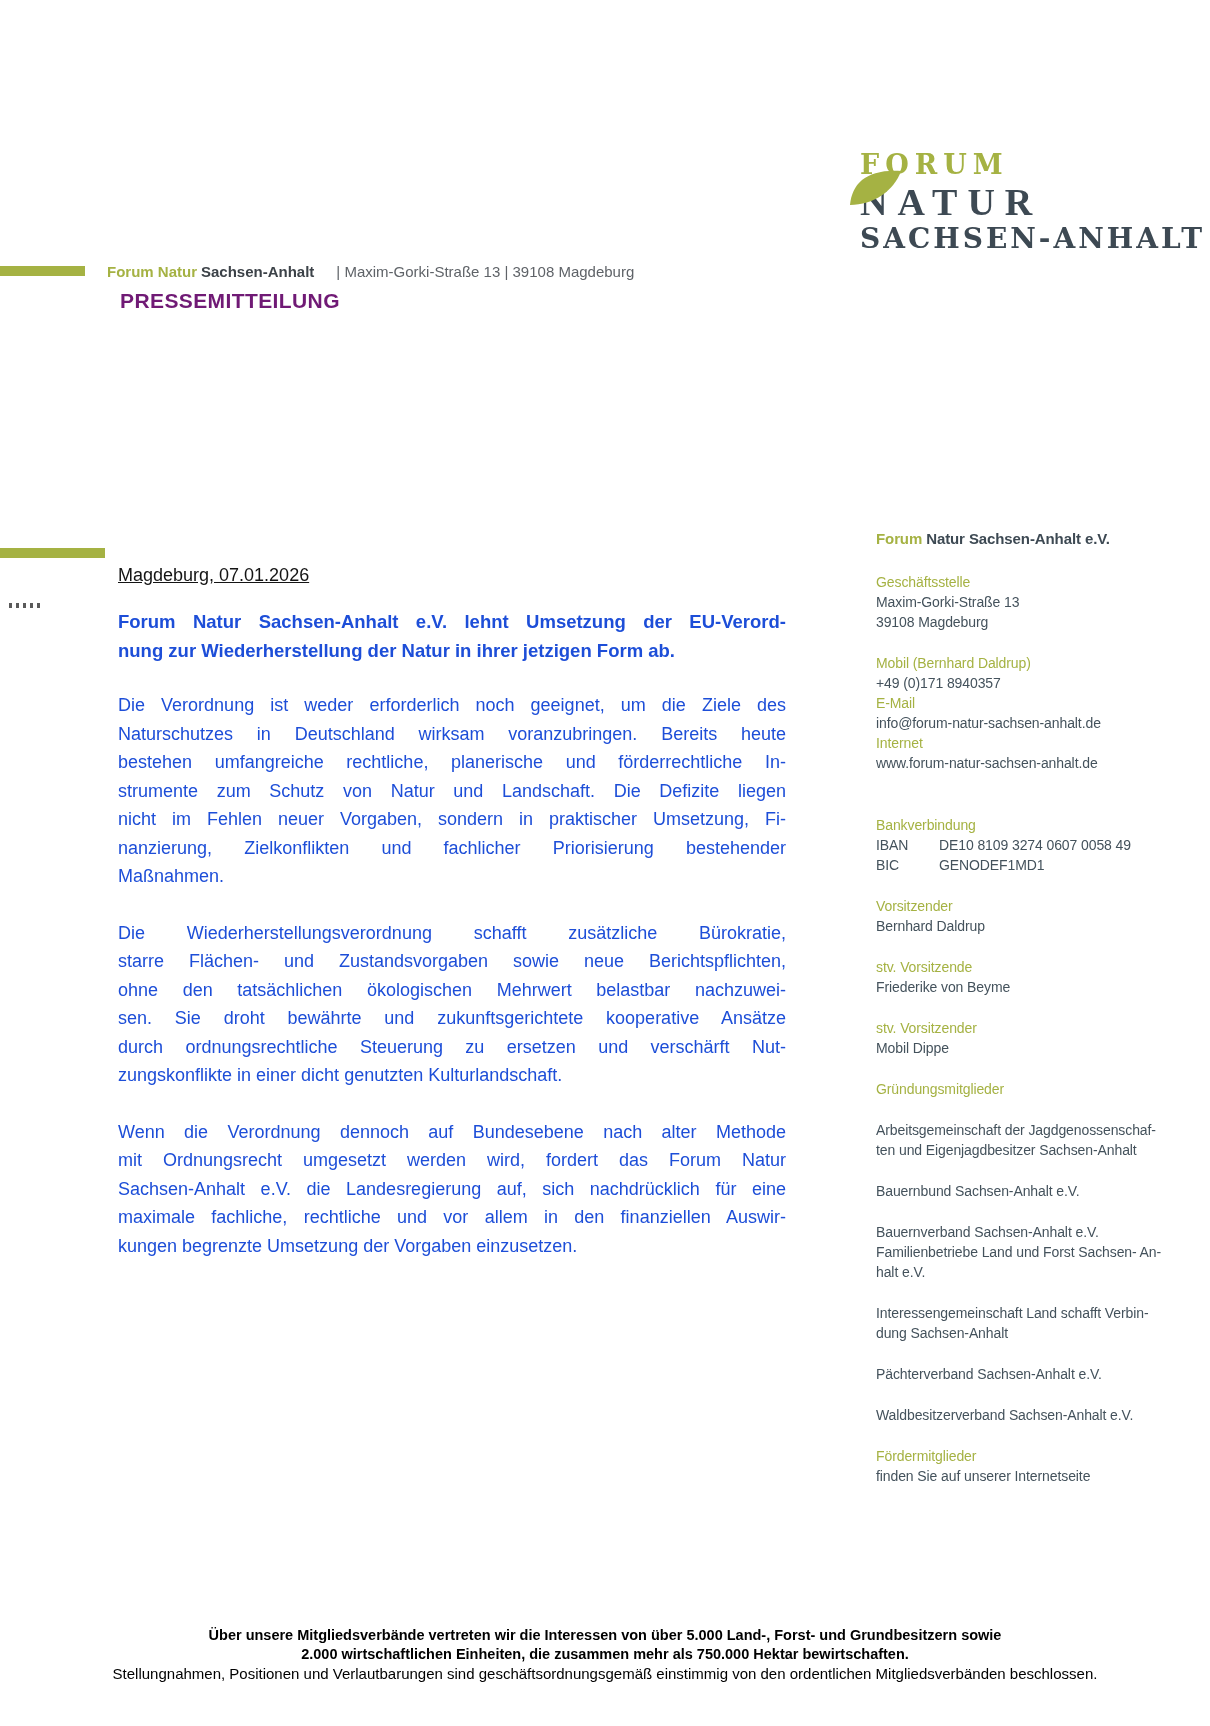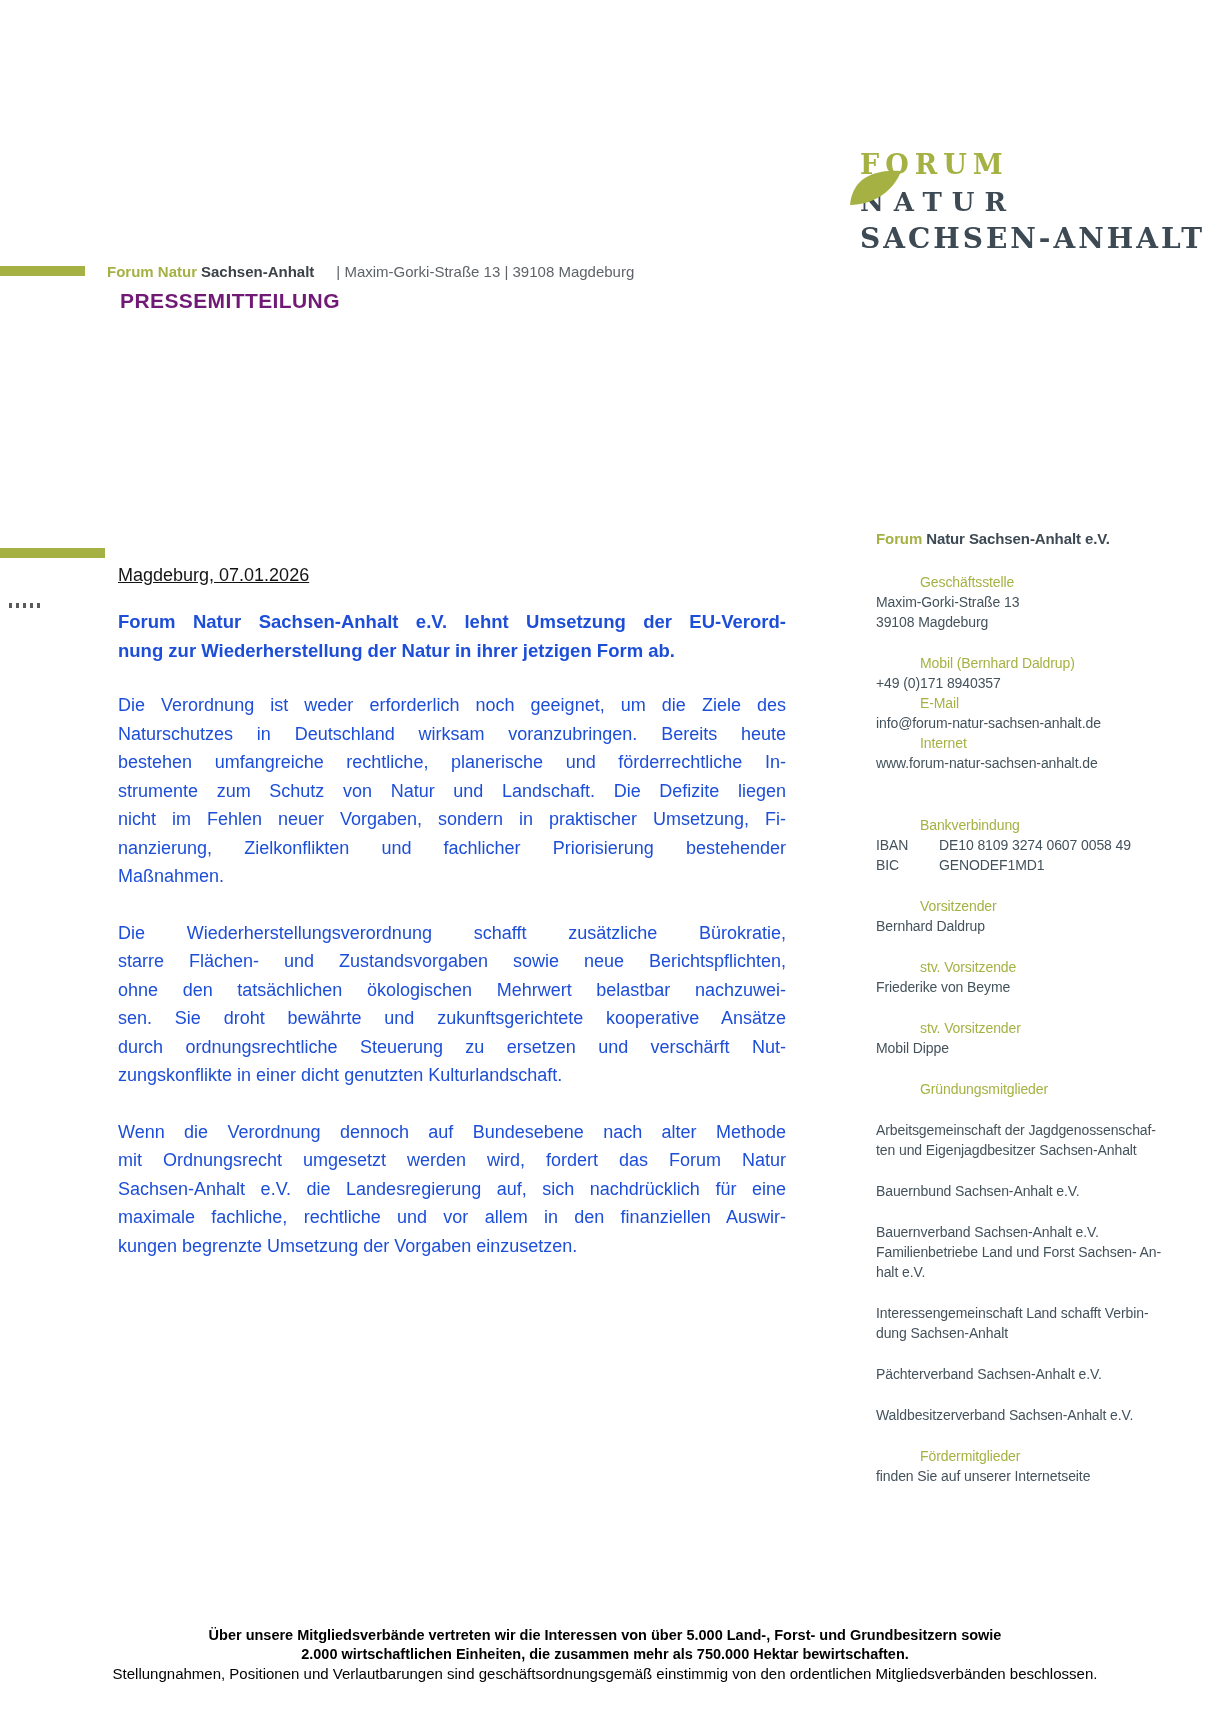--- a/index.html
+++ b/index.html
@@ -15,21 +15,21 @@
   
   .bar { position:absolute; left:0; height:10px; background:var(--green); }
   .bar-top  { top:266px; width:85px; }
   .bar-fold { top:548px; width:105px; }
   .fold-marks { position:absolute; left:9px; top:594px; }
   .fold-marks i { display:inline-block; width:3px; height:5px; background:#5a5a5a; margin-right:4px; }
 
   
   .logo { position:absolute; left:860px; top:150px; font-family:"DejaVu Serif", serif; font-weight:bold; color:var(--slate); }
   .logo-forum  { font-size:27px; line-height:30px; letter-spacing:6px; color:var(--green); }
-  .logo-natur  { font-size:26px; line-height:44px; letter-spacing:10px; position:relative; }
+  .logo-natur  { font-size:38px; line-height:44px; letter-spacing:10px; position:relative;font-family:Liberation Serif, serif; }
   .logo-region { font-size:28px; line-height:30px; letter-spacing:3px; white-space:nowrap; }
   .leaf-svg { position:absolute; left:-13px; top:-16px; }
 
   
   .sender { position:absolute; left:107px; top:262px; font-size:15px; line-height:20px; color:#5f6368; white-space:nowrap; }
   .s-green { color:var(--green); font-weight:bold; }
   .s-dark  { color:#3c4248; font-weight:bold; margin-left:4px; }
   .s-gray  { margin-left:22px; }
 
   .doc-title { position:absolute; left:120px; top:289px; font-size:21px; font-weight:bold; letter-spacing:0.4px; color:#701a75; }
@@ -46,21 +46,21 @@
     text-align:justify; text-align-last:justify;
     color:#1d4ed8;
   }
   .bline.last { text-align-last:left; }
 
   
   .sidebar { position:absolute; left:876px; top:528px; width:302px; font-size:14px; line-height:20px; color:#44525c; letter-spacing:-0.1px; }
   .sb-title { font-size:15px; font-weight:bold; line-height:22px; white-space:nowrap; color:#3d4953; }
   .sb-title .s-dark2 { margin-left:4px; }
   .sb-items { margin-top:22px; }
-  .sb-label { color:var(--green); white-space:nowrap;margin-left:44px; }
+  .sb-label { color:var(--green); white-space:nowrap; }
   .sb-line  { white-space:nowrap; }
   .sb-row   { white-space:nowrap; }
   .sb-col1  { display:inline-block; width:63px; }
   .sb-gap   { height:21px; }
 
   
   .footer { position:absolute; left:0; right:0; top:1626px; text-align:center; color:#000; }
   .f-bold { font-weight:bold; font-size:14.5px; line-height:19px; }
   .f-reg  { font-size:15px; line-height:19px; }
 </style>

